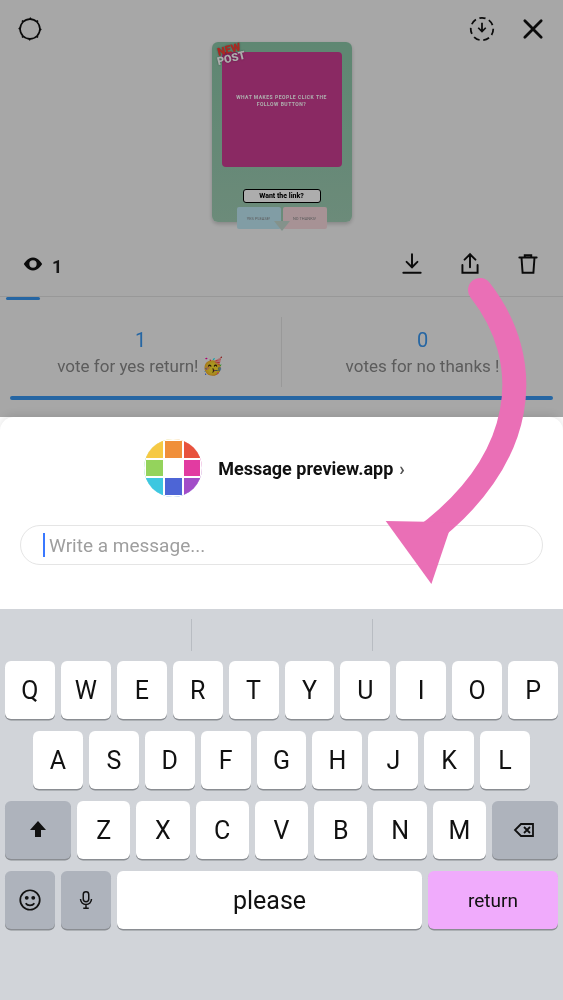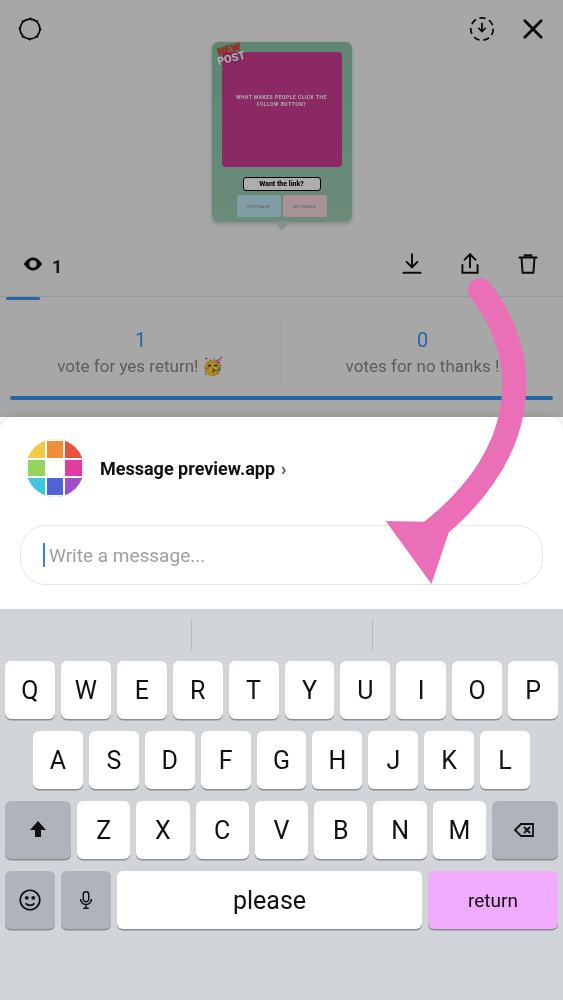--- a/index.html
+++ b/index.html
@@ -75,21 +75,21 @@
   .new-post-badge span:nth-child(2){color:#e6e6e6; font-size:10px;}
   .thumb-text {
     font-size:5px;
     color:#fff;
     font-weight:700;
     letter-spacing:.5px;
     margin-top:24px;
     line-height:1.4;
   }
   .wantlink {
-    margin-top:10px;
+    margin-top:22px;
     background:#fff;
     border:1px solid #000;
     border-radius:3px;
     font-size:7px;
     font-weight:800;
     padding:2px 6px;
     text-align:center;
     width:78px;
     margin-left:auto;margin-right:auto;
   }
@@ -156,20 +156,21 @@
     height:192px;
     background:#fff;
     border-top-left-radius:14px;
     border-top-right-radius:14px;
     z-index:40;
     box-shadow:0 -2px 8px rgba(0,0,0,.1);
   }
   .panel-head{
     display:flex;align-items:center;gap:16px;
     padding:22px 40px 0 26px;
+    justify-content:center;
   }
   .avatar{
     width:58px;height:58px;border-radius:50%;
     position:relative;
     overflow:hidden;
     display:grid;
     grid-template-columns:repeat(3,1fr);
     grid-template-rows:repeat(3,1fr);
     gap:2px;
     padding:2px;
@@ -188,21 +189,21 @@
   .avatar span:nth-child(5){background:#ffffff;}
   .avatar span:nth-child(6){background:#e23ba1;}
   .avatar span:nth-child(7){background:#3dc7e0;}
   .avatar span:nth-child(8){background:#4d65d6;}
   .avatar span:nth-child(9){background:#a24dc8;}
   .recipient{font-size:18px;font-weight:700;color:#111;display:flex;align-items:center;gap:6px;}
   .recipient .chev{font-size:18px;color:#555;font-weight:700;}
 
   .msg-input{
     margin:28px 20px 0 20px;
-    height:60px;
+    height:40px;
     border:1px solid #e5e5e5;
     border-radius:26px;
     display:flex;align-items:center;
     padding:11px 22px;
     color:#9e9e9e;
     font-size:19px;
     position:relative;
   }
   .msg-input .cursor{
     display:inline-block;width:2px;height:24px;background:#3a78ff;margin-right:4px;

